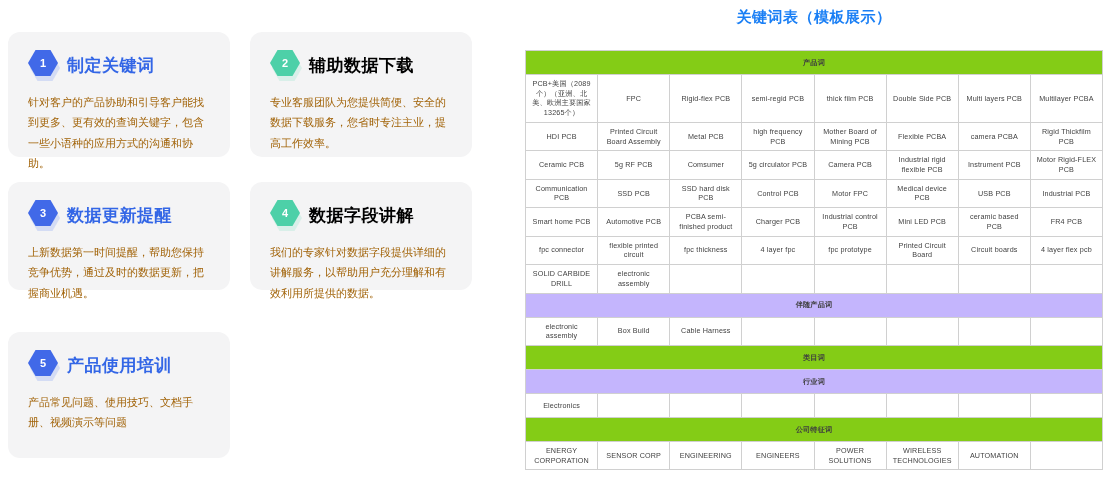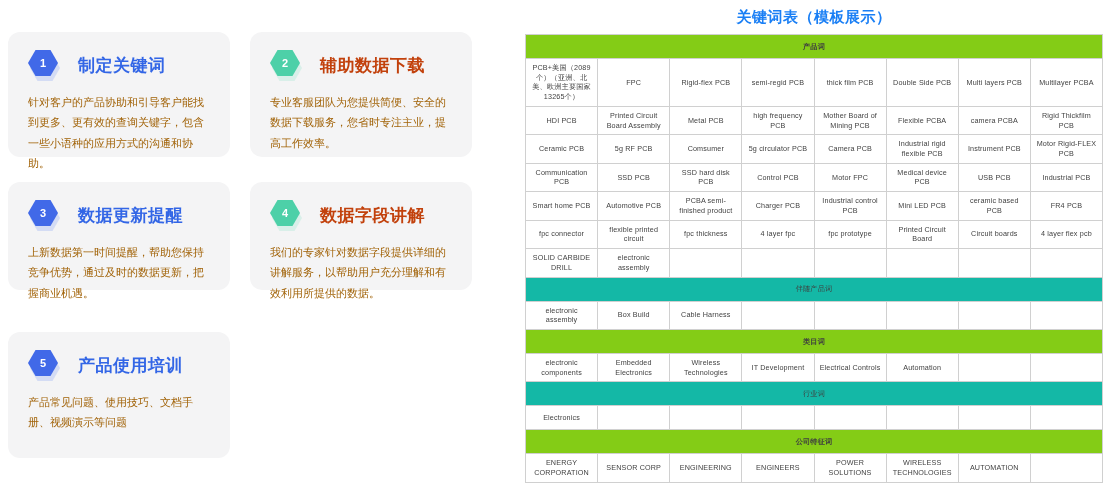--- a/index.html
+++ b/index.html
@@ -34,62 +34,62 @@
   }
   .hexshadow{
     left:2px;top:5px;opacity:.30;
   }
   .hex{
     display:flex;align-items:center;justify-content:center;
     color:#ffffff;font-size:11px;font-weight:bold;
     line-height:26px;
   }
   .card-title{
-    font-size:17px;font-weight:bold;letter-spacing:.5px;margin-left:11px;
+    font-size:17px;font-weight:bold;letter-spacing:.5px;
   }
   .card-body{
     font-size:11px;line-height:1.85;color:#a16207;
   }
   .c-blue .hex{background:#4169e8;}
   .c-blue .hexshadow{background:#8ba4f2;}
   .c-blue .card-title{color:#3366e6;}
   .c-green .hex{background:#4dd0a8;}
   .c-green .hexshadow{background:#9ce5cd;}
-  .c-green .card-title{color:#c2410c;}
+  .c-green .card-title{color:#000000;}
 
   
   #panel{
     position:absolute;left:525px;top:0;width:578px;height:486px;
   }
   #kw-title{
     text-align:center;
     font-size:15px;font-weight:bold;color:#1a7ff5;
-    padding-top:8px;padding-bottom:7px;
+    padding-top:8px;padding-bottom:23px;
     letter-spacing:.5px;
   }
   table.kw{
     border-collapse:collapse;
     width:578px;
     table-layout:fixed;
   }
   table.kw td{
     border:1px solid #d0d0d0;
     font-size:7.2px;
     color:#3f3f3f;
     text-align:center;
     vertical-align:middle;
     padding:4px 3px;
     height:15px;
     line-height:1.35;
     word-wrap:break-word;
     letter-spacing:.15px;
   }
   td.sec-light{
-    background:#14b8a6;color:#4a4a4a;
-    font-size:11.5px;font-weight:normal;
+    background:#c4b5fd;color:#4a4a4a;
+    font-size:11.5px;font-weight:bold;
     height:20px;letter-spacing:1px;
   }
   td.sec-dark{
     background:#84cc16;color:#ffffff;
     font-size:11.5px;font-weight:bold;
     height:20px;letter-spacing:1px;
   }
   td.first-cell{
     text-align:left;font-size:6.4px;line-height:1.5;padding:3px 4px;
   }
@@ -239,30 +239,20 @@
           <td class="empty"></td>
           <td class="empty"></td>
           <td class="empty"></td>
           <td class="empty"></td>
           <td class="empty"></td>
         </tr>
         <tr>
           <td colspan="8" class="sec-dark">类目词</td>
         </tr>
         <tr>
-          <td>electronic components</td>
-          <td>Embedded Electronics</td>
-          <td>Wireless Technologies</td>
-          <td>IT Development</td>
-          <td>Electrical Controls</td>
-          <td>Automation</td>
-          <td class="empty"></td>
-          <td class="empty"></td>
-        </tr>
-        <tr>
           <td colspan="8" class="sec-light">行业词</td>
         </tr>
         <tr>
           <td>Electronics</td>
           <td class="empty"></td>
           <td class="empty"></td>
           <td class="empty"></td>
           <td class="empty"></td>
           <td class="empty"></td>
           <td class="empty"></td>

